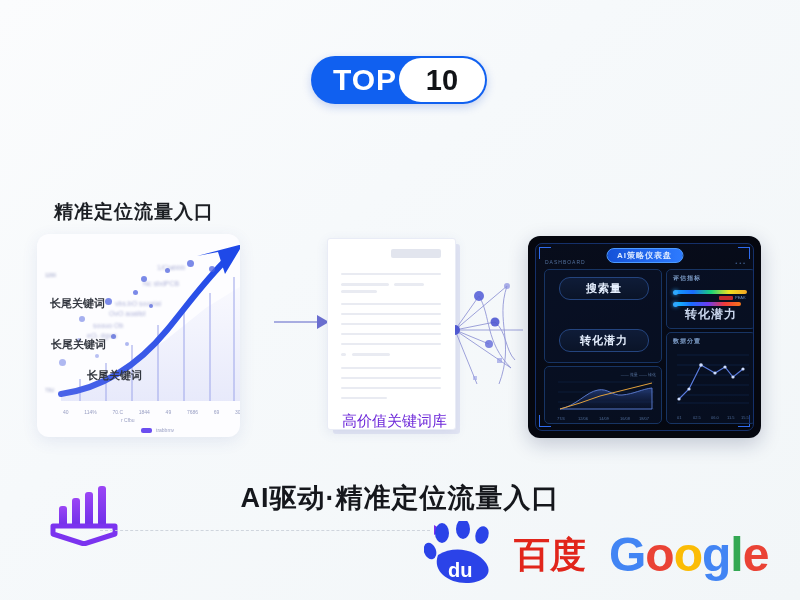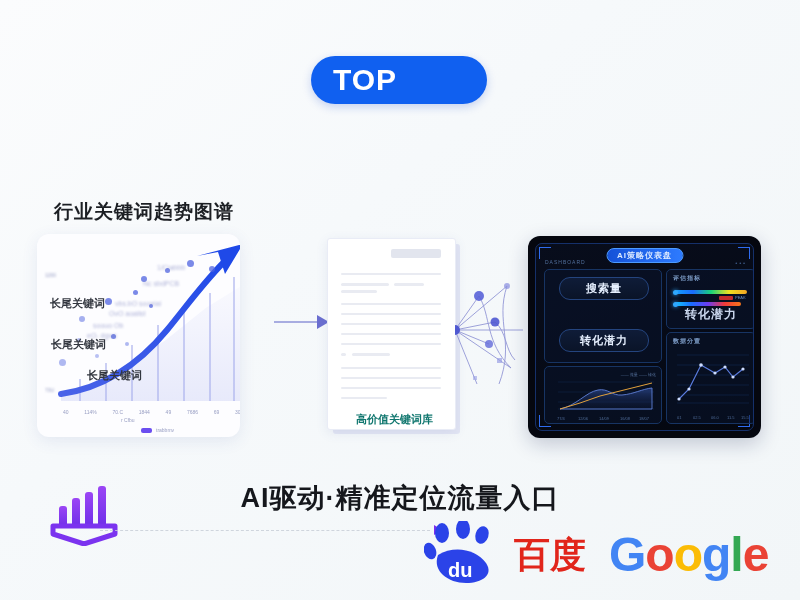--- a/index.html
+++ b/index.html
@@ -105,21 +105,21 @@
     background:#e3e6f4;border-radius:3px;
   }
   .doc{
     position:absolute;left:0;top:0;width:127px;height:190px;
     background:#ffffff;border:1px solid #e9ecf6;border-radius:3px;
     box-shadow:0 3px 12px rgba(70,90,160,.10);overflow:hidden;
   }
   .doc .blk{position:absolute;background:#e9ebf2;border-radius:2px;}
   .doc-cap{
     position:absolute;left:1px;top:174px;width:133px;text-align:center;
-    font-size:11px;font-weight:bold;color:#0f766e;white-space:nowrap;
+    font-size:15px;font-weight:normal;color:#6d28d9;white-space:nowrap;
   }
 
   
   .net{position:absolute;left:455px;top:272px;width:70px;height:118px;}
 
   
   .dash-outer{
     position:absolute;left:528px;top:236px;width:233px;height:202px;
     background:#05070f;border-radius:12px;
     box-shadow:0 6px 20px rgba(20,30,80,.22);
@@ -226,24 +226,27 @@
   }
   .g-b{color:#4285f4;} .g-r{color:#ea4335;} .g-y{color:#fbbc05;} .g-g{color:#34a853;}
 </style>
 </head>
 <body>
 
 <div class="stage">
 
   <div class="top-badge">
     <div class="top-word">TOP</div>
+    <div class="num-pill">
+      <span>10</span>
+    </div>
   </div>
 
 
-  <div class="cap cap-left">行业关键词趋势图谱</div>
+  <div class="cap cap-left">精准定位流量入口</div>
 
   <div class="left-card">
     <div class="lc-plot">
 
       <div class="lc-bars">
         <div class="lc-bar" style="left:18px;height:22px;"></div>
         <div class="lc-bar" style="left:44px;height:38px;"></div>
         <div class="lc-bar" style="left:70px;height:56px;"></div>
         <div class="lc-bar" style="left:96px;height:76px;"></div>
         <div class="lc-bar" style="left:122px;height:92px;"></div>

